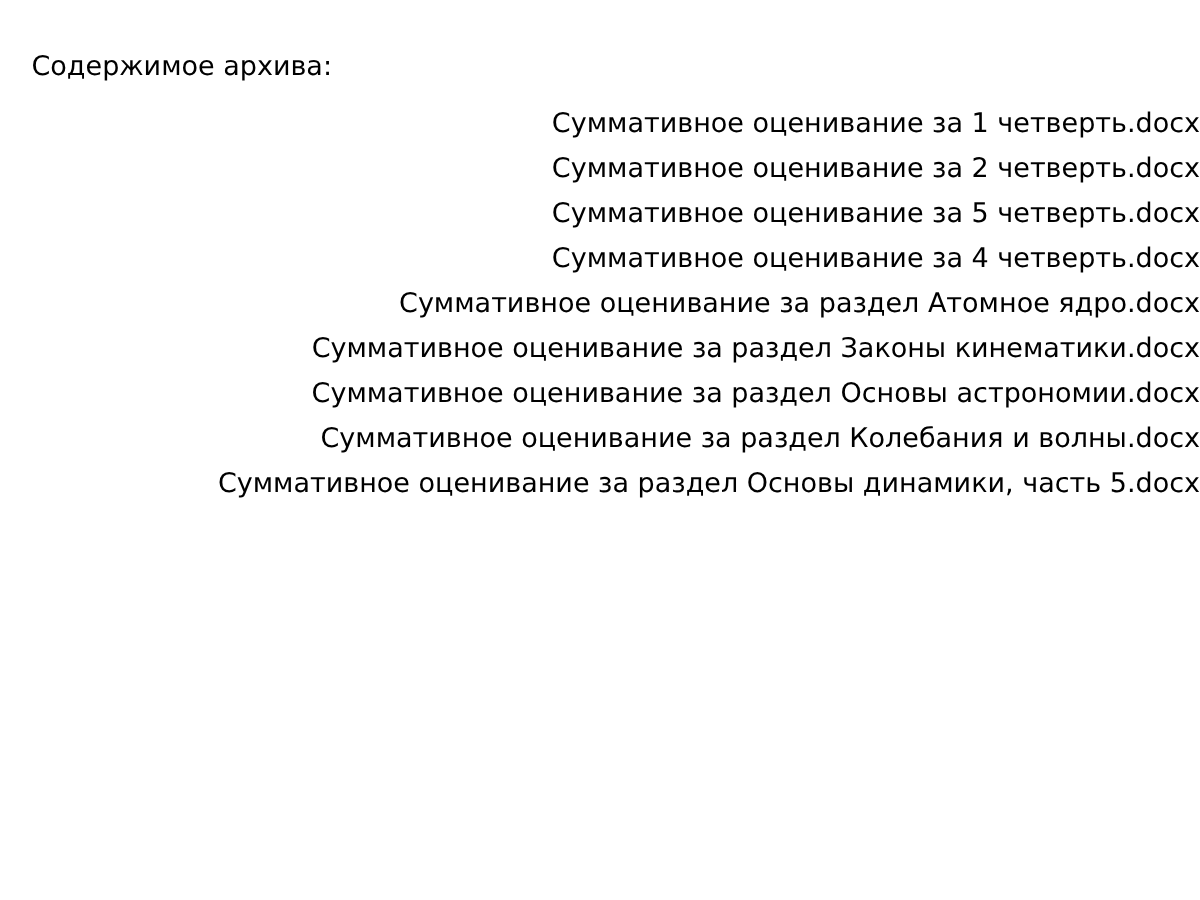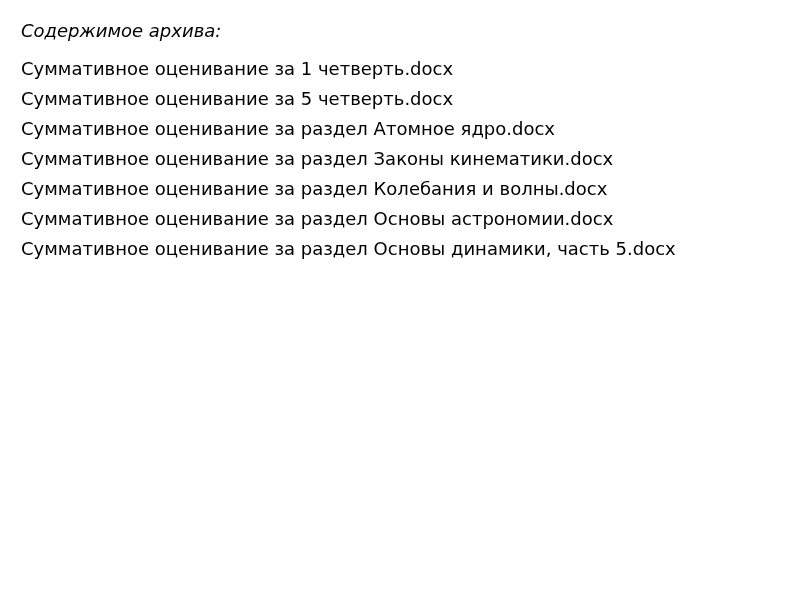--- a/index.html
+++ b/index.html
@@ -14,40 +14,42 @@
     color: #000000;
     font-family: "DejaVu Sans", "Liberation Sans", sans-serif;
   }
   .page {
     padding: 16px 0 0 21px;
     white-space: nowrap; 
   }
   .title {
     font-size: 18px;
     line-height: 30px;
-    margin: 0 0 8px 0;
+    margin: 14px 0 8px 0;
     font-weight: normal;
-    font-style: italic;
   }
   .file-list {
     margin: 0;
     padding: 0;
+    text-align: right;
   }
   .file-item {
     font-size: 18px;
     line-height: 30px;
   }
 </style>
 </head>
 <body>
 
 <div class="page">
   <div class="title">Содержимое архива:</div>
   <div class="file-list">
       <div class="file-item">Суммативное оценивание за 1 четверть.docx</div>
+      <div class="file-item">Суммативное оценивание за 2 четверть.docx</div>
       <div class="file-item">Суммативное оценивание за 5 четверть.docx</div>
+      <div class="file-item">Суммативное оценивание за 4 четверть.docx</div>
       <div class="file-item">Суммативное оценивание за раздел Атомное ядро.docx</div>
       <div class="file-item">Суммативное оценивание за раздел Законы кинематики.docx</div>
+      <div class="file-item">Суммативное оценивание за раздел Основы астрономии.docx</div>
       <div class="file-item">Суммативное оценивание за раздел Колебания и волны.docx</div>
-      <div class="file-item">Суммативное оценивание за раздел Основы астрономии.docx</div>
       <div class="file-item">Суммативное оценивание за раздел Основы динамики, часть 5.docx</div>
     </div>
 </div>
 
 </body></html>

